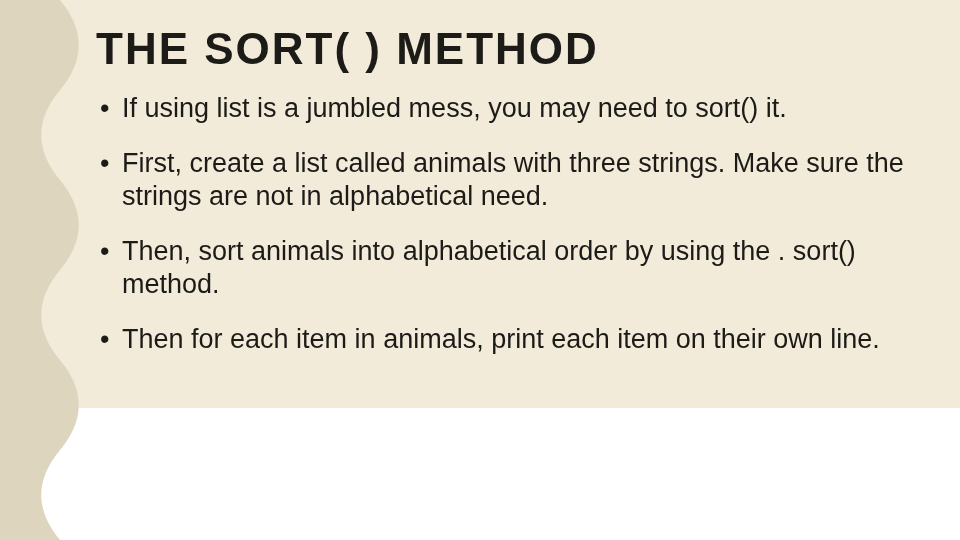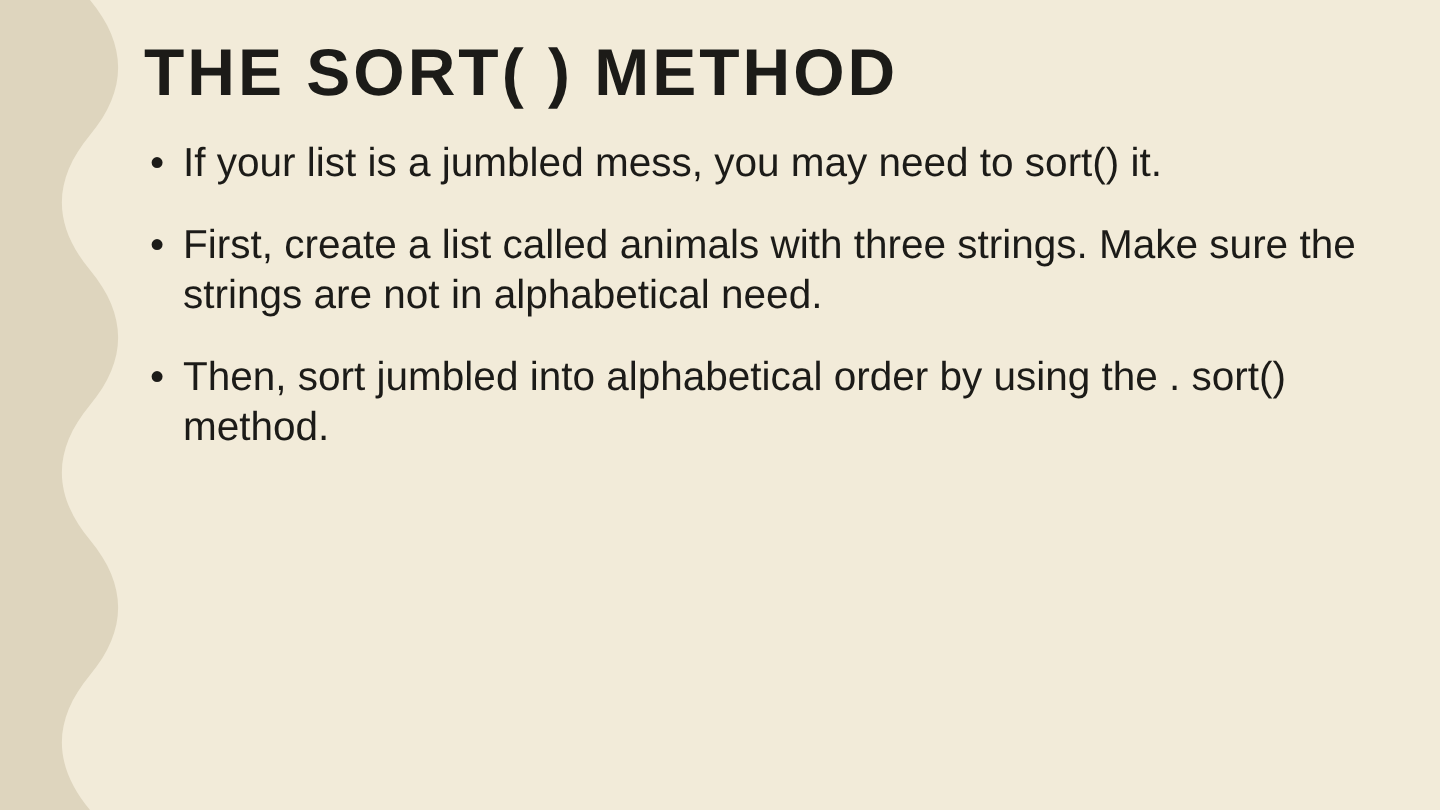--- a/index.html
+++ b/index.html
@@ -6,21 +6,21 @@
     margin: 0;
     padding: 0;
     width: 960px;
     height: 540px;
     overflow: hidden;
     font-family: Arial, Helvetica, sans-serif;
   }
   .slide {
     position: relative;
     width: 960px;
-    height: 540px;
+    height: 408px;
     background: #f2ebd9;
   }
   .wave {
     position: absolute;
     left: 0;
     top: 0;
     width: 90px;
     height: 540px;
     pointer-events: none;
   }
@@ -81,19 +81,20 @@
         C 85 390, 85 420, 60 450
         C 35 480, 35 510, 60 540
         L 0 540
         Z" fill="#ded5be"></path>
     </svg>
   </div>
 
   <div class="content">
     <h1 class="title">THE SORT( ) METHOD</h1>
     <ul class="bullets">
-      <li>If your list is a jumbled mess, you may need to sort() it.</li>
+      <li>If using list is a jumbled mess, you may need to sort() it.</li>
       <li>First, create a list called animals with three strings. Make sure the strings are not in alphabetical need.</li>
-      <li>Then, sort jumbled into alphabetical order by using the . sort() method.</li>
+      <li>Then, sort animals into alphabetical order by using the . sort() method.</li>
+      <li>Then for each item in animals, print each item on their own line.</li>
     </ul>
   </div>
 
 </div>
 
 </body></html>

